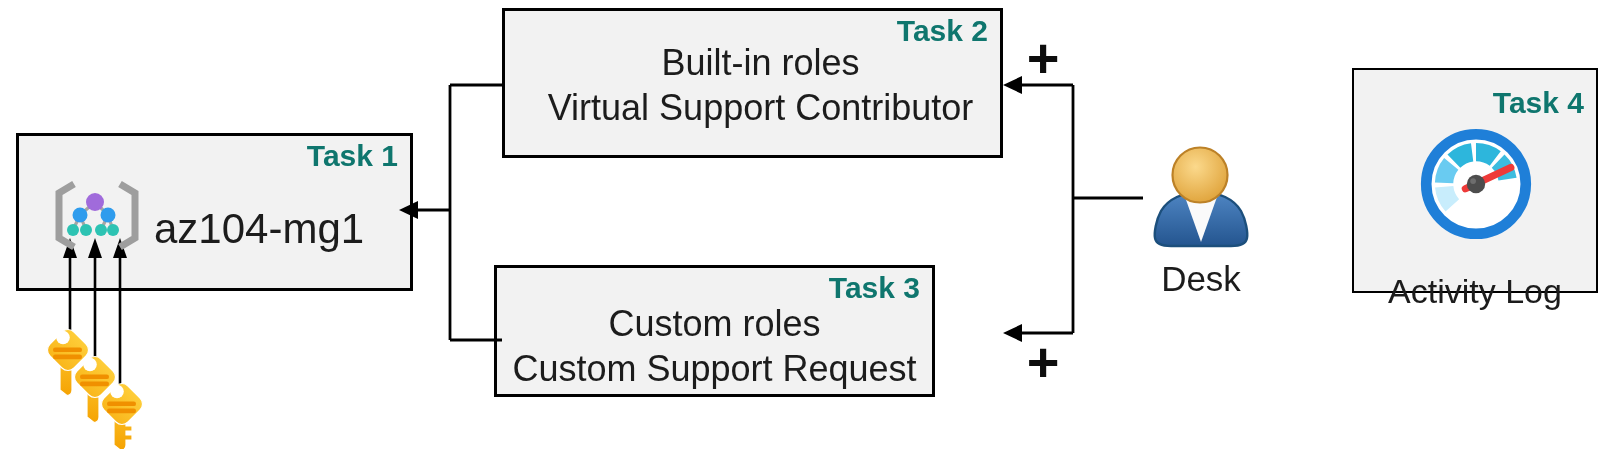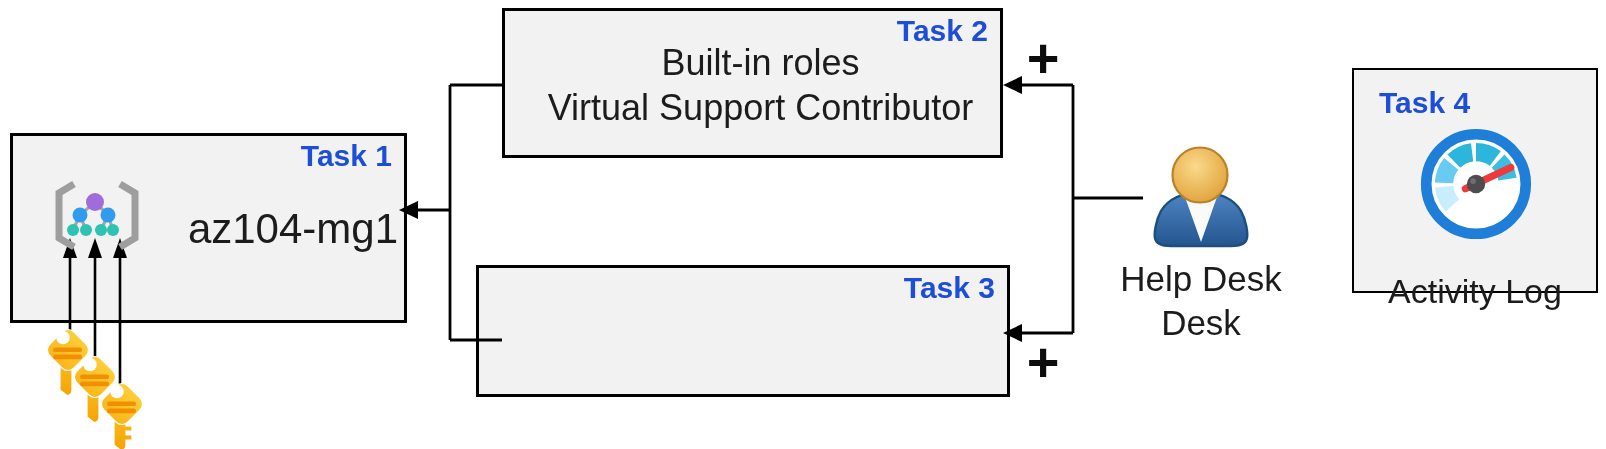--- a/index.html
+++ b/index.html
@@ -6,26 +6,26 @@
   .stage{
     position:relative;width:1606px;height:449px;background:#ffffff;overflow:hidden;
     font-family:"Liberation Sans",sans-serif;color:#1c1c1c;
   }
   .task-box{
     position:absolute;background:#f2f2f2;border:3px solid #000;box-sizing:border-box;
   }
   .task-box.thin{border-width:2px;}
   .task-label{
     position:absolute;top:3px;right:12px;
-    font-size:30px;font-weight:bold;color:#1d4ed8;white-space:nowrap;
+    font-size:30px;font-weight:bold;color:#0f766e;white-space:nowrap;
   }
-  .task-label.centered{left:0;right:12px;top:16px;text-align:left;padding-left:25px;}
+  .task-label.centered{left:0;right:12px;top:16px;text-align:right;padding-left:25px;}
   .box-title{
     position:absolute;left:135px;right:6px;top:69px;
-    font-size:42px;line-height:48px;text-align:right;white-space:nowrap;margin-left:35px;
+    font-size:42px;line-height:48px;text-align:left;white-space:nowrap;
   }
   .box-lines{
     position:absolute;left:0;right:0;text-align:center;
     font-size:36px;line-height:45px;white-space:nowrap;
   }
   .t2-lines{top:29px;margin-left:16px;}
   .t3-lines{top:33px;}
   .t4-title{
     position:absolute;left:0;right:0;top:170px;text-align:center;
     font-size:34px;white-space:nowrap;margin-top:32px;
@@ -43,35 +43,39 @@
     position:absolute;left:0;top:0;width:1606px;height:449px;
     z-index:3;pointer-events:none;
   }
   .task-box,.plus,.actor-label{z-index:1;}
 </style>
 </head>
 <body>
 
 <div class="stage">
 
-  <div class="task-box" style="left:10px;top:133px;width:397px;height:190px;">
+  <div class="task-box" style="left:16px;top:133px;width:397px;height:158px;">
     <div class="task-label">Task 1</div>
     <div class="box-title">az104-mg1</div>
   </div>
 
   <div class="task-box" style="left:502px;top:8px;width:501px;height:150px;">
     <div class="task-label">Task 2</div>
     <div class="box-lines t2-lines">
       <div>Built-in roles</div>
       <div>Virtual Support Contributor</div>
     </div>
   </div>
 
-  <div class="task-box" style="left:476px;top:265px;width:534px;height:132px;">
+  <div class="task-box" style="left:494px;top:265px;width:441px;height:132px;">
     <div class="task-label">Task 3</div>
+    <div class="box-lines t3-lines">
+      <div>Custom roles</div>
+      <div>Custom Support Request</div>
+    </div>
   </div>
 
   <div class="task-box thin" style="left:1352px;top:68px;width:246px;height:225px;">
     <div class="task-label centered">Task 4</div>
     <div class="gauge-wrap">
       <svg width="116" height="116" viewBox="0 0 120 120">
         <circle cx="60" cy="60" r="51.5" fill="#ffffff" stroke="#1f7fd8" stroke-width="11"></circle>
         <g fill="none" stroke-width="19">
           <path d="M35.5,82.1 A33,33 0 0 1 27.1,62.9" stroke="#c8edfc"></path>
           <path d="M27.0,58.8 A33,33 0 0 1 34.4,39.2" stroke="#69cbf1"></path>
@@ -84,21 +88,20 @@
         <circle cx="57" cy="57" r="3" fill="#6e6e6e"></circle>
       </svg>
     </div>
     <div class="t4-title">Activity Log</div>
   </div>
 
   <div class="plus" style="left:1043px;top:58px;">+</div>
   <div class="plus" style="left:1043px;top:362px;">+</div>
 
   <div class="actor-label">
-    <div>Help Desk</div>
     <div>Desk</div>
   </div>
 
   <svg class="overlay" viewBox="0 0 1606 449">
     <defs>
       <linearGradient id="kg" x1="0" y1="-24" x2="0" y2="47" gradientUnits="userSpaceOnUse">
         <stop offset="0" stop-color="#ffd23f"></stop>
         <stop offset="1" stop-color="#f5a201"></stop>
       </linearGradient>
       <radialGradient id="phead" cx="0.42" cy="0.35" r="0.75">

